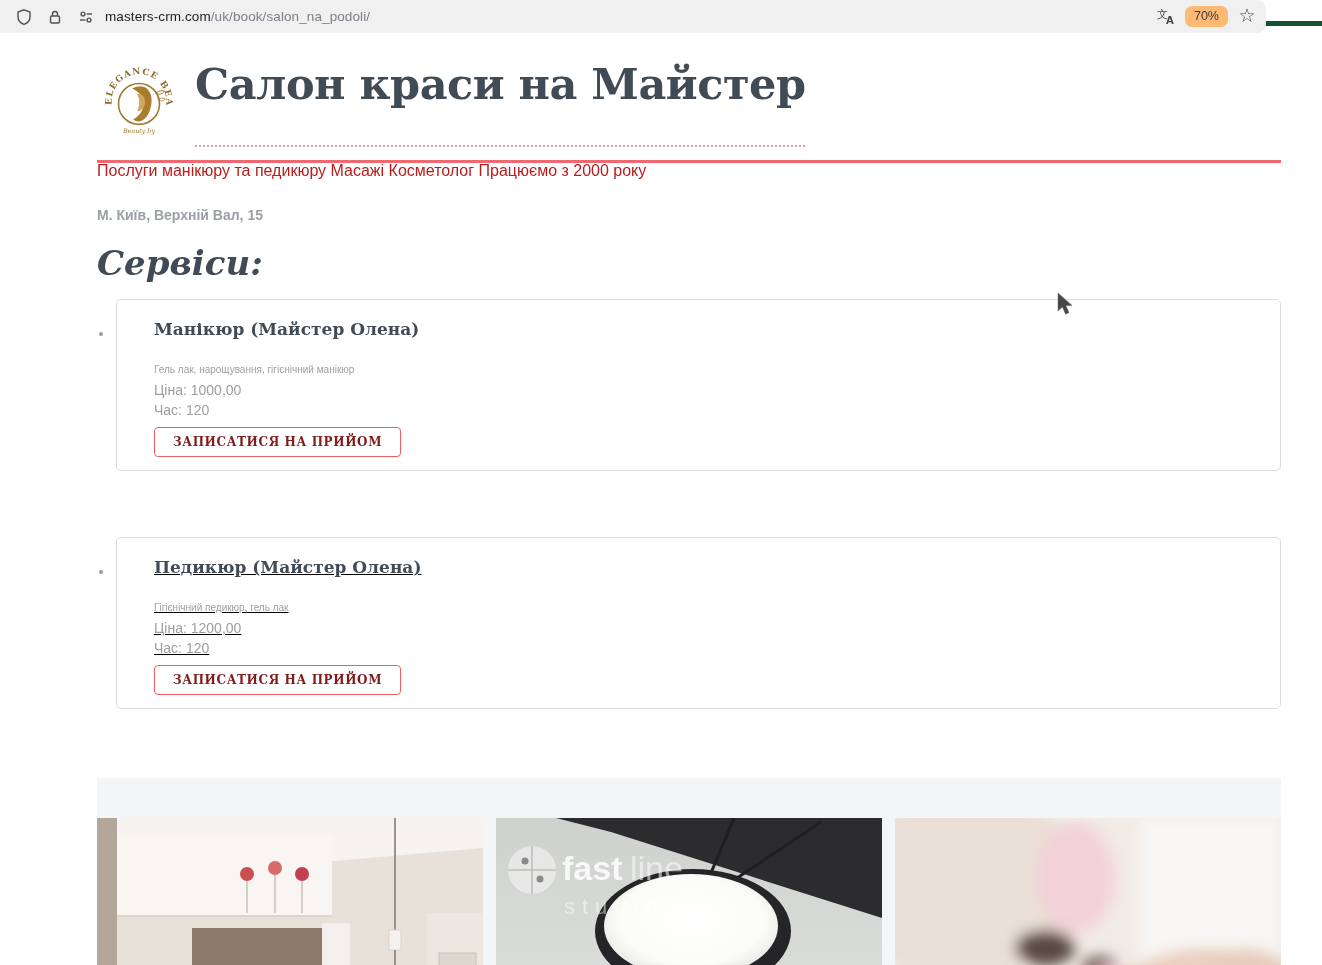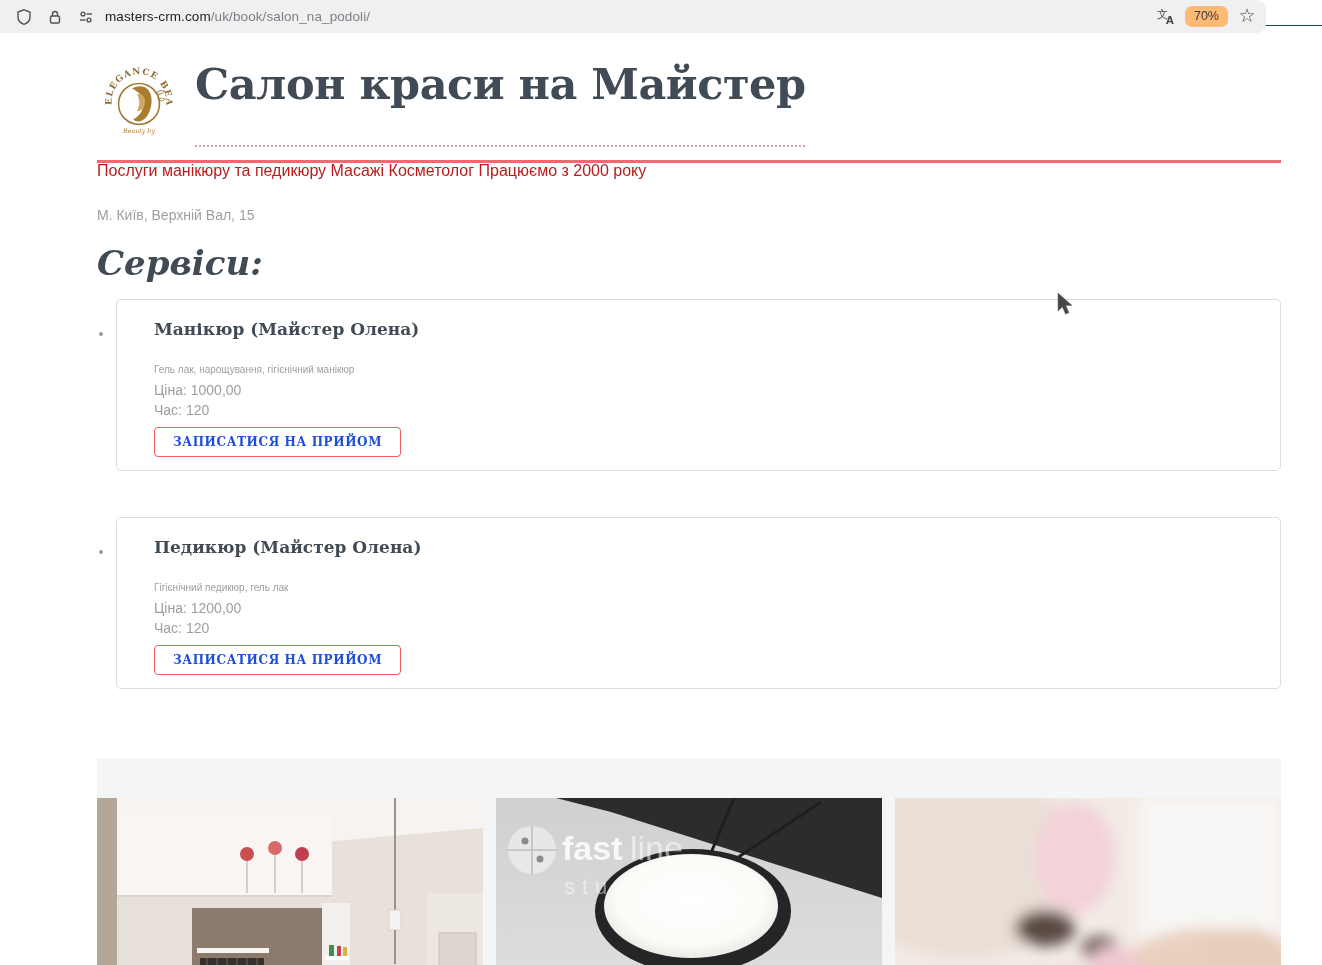--- a/index.html
+++ b/index.html
@@ -3,21 +3,21 @@
 <meta charset="utf-8">
 <style>
   * { box-sizing: border-box; }
   html,body { margin:0; padding:0; }
   body {
     width:1322px; height:965px; overflow:hidden; position:relative;
     background:#fff; font-family:"Liberation Sans", sans-serif;
   }
 
   
-  .chrome { position:relative; height:26px; background:#fff; border-bottom:1px solid #14532d; }
+  .chrome { position:relative; height:26px; background:#fff; border-bottom:5px solid #14532d; }
   .urlbar {
     position:absolute; left:0; top:0; height:33px; width:1266px;
     background:#f0f0f1; border-radius:0 9px 9px 0;
     display:flex; align-items:center;
   }
   .urlbar .lefticons { display:flex; align-items:center; gap:9px; padding-left:13px; }
   .icon-btn { width:22px; height:22px; display:flex; align-items:center; justify-content:center; border-radius:4px; }
   .icon-btn svg { display:block; }
   .url-text { margin-left:8px; font-size:13.5px; color:#1d1d20; letter-spacing:.1px; white-space:nowrap; }
   .url-text .path { color:#7e7e88; }
@@ -33,39 +33,39 @@
   .page-header { display:flex; align-items:flex-start; padding-top:34px; }
   .logo-box { width:78px; height:80px; margin-left:3px; flex:0 0 auto; }
   h1.site-title {
     margin:2px 0 0 17px; padding-bottom:38px; display:inline-block;
     font-family:"DejaVu Serif", serif; font-weight:bold;
     font-size:43px; line-height:1.05; color:#414b56; letter-spacing:-.5px;
     border-bottom:2px dotted #d49fa4;
   }
   .red-line { height:3px; background:#ee6a70; border:none; margin:13px 0 0; }
   .subtitle { margin:0 0 0; font-size:16px; line-height:15px; color:#b91c1c; }
-  .address  { margin:30px 0 0; font-size:14px; line-height:15px; color:#9aa0a6; }
+  .address  { margin:30px 0 0; font-size:14px; line-height:15px; color:#9aa0a6;font-weight:bold; }
   h2.services-heading {
     margin:26px 0 0; font-family:"DejaVu Serif", serif; font-weight:bold;
     font-size:34px; line-height:28px; color:#414b56;font-style:italic;
   }
   ul.services { list-style:none; margin:22px 0 0; padding:0; }
   li.service-item { position:relative; margin-left:19px; }
-  li.service-item + li.service-item { margin-top:46px; }
+  li.service-item + li.service-item { margin-top:66px;text-decoration:underline; }
   .li-dot { position:absolute; left:-17px; top:33px; width:4px; height:4px; border-radius:50%; background:#9a9a9a; }
   .card { border:1px solid #dcdcdc; border-radius:5px; padding:20px 20px 13px 37px; background:#fff; }
   .card h3 {
     margin:0; font-family:"DejaVu Serif", serif; font-weight:bold;
     font-size:17px; line-height:19px; color:#414b56;
   }
   .card .desc { margin:21px 0 0; font-size:10px; line-height:20px; color:#9b9fa3; }
   .card .meta { margin:0; font-size:14px; line-height:20px; color:#9b9fa3; }
   .book-btn {
     margin-top:7px; display:inline-block; background:#fff;
-    border:1px solid #ed5e5e; border-radius:4px; color:#1d4ed8;
+    border:1px solid #ed5e5e; border-radius:4px; color:#7f1d1d;
     font-family:"DejaVu Serif", serif; font-weight:bold; font-size:12px;
     letter-spacing:.6px; padding:8px 18px; line-height:1; cursor:pointer;
   }
 
   
   .band { margin-top:69px; background:#f4f5f7; padding-top:40px; height:420px; }
   .gallery { display:flex; gap:13px; }
   .photo { width:386px; height:300px; overflow:hidden; position:relative; background:#ddd; }
   .photo svg { display:block; }
 

